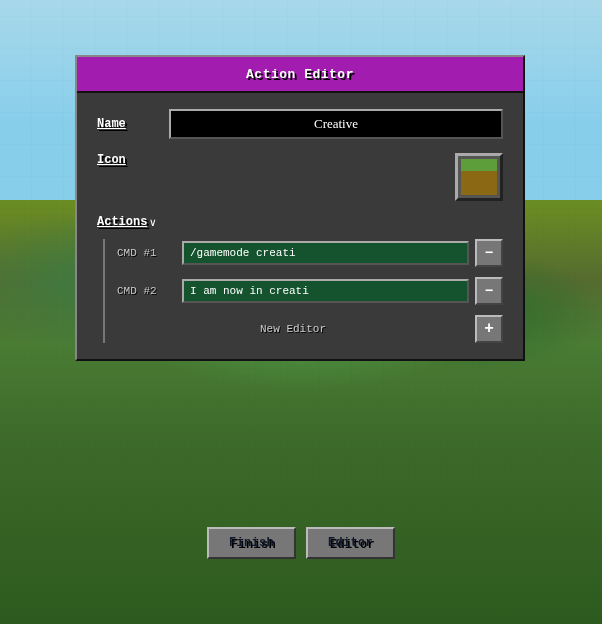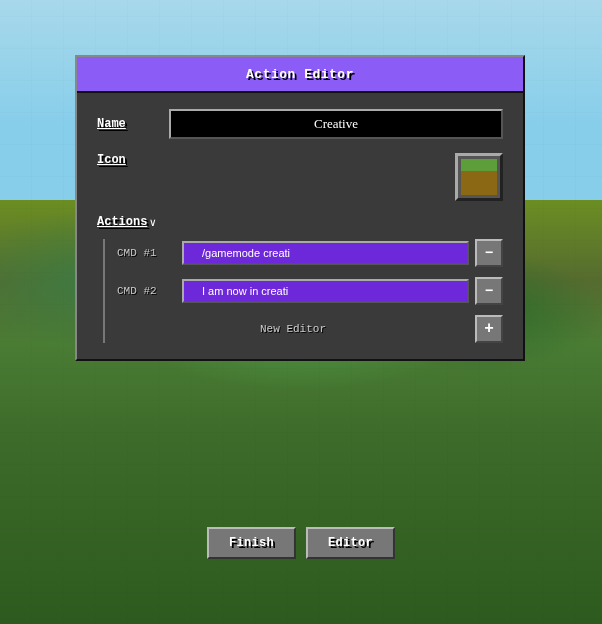--- a/index.html
+++ b/index.html
@@ -47,21 +47,21 @@
       background: #333333;
       border: 2px solid #555555;
       border-top: 2px solid #888888;
       border-left: 2px solid #888888;
       border-bottom: 2px solid #111111;
       border-right: 2px solid #111111;
       padding: 0;
     }
 
     .dialog-title-bar {
-      background: #8b5cf6;
+      background: #a21caf;
       padding: 8px 16px;
       text-align: center;
       border-bottom: 2px solid #111111;
     }
 
     .dialog-title-bar span {
       color: #ffffff;
       font-size: 13px;
       font-weight: bold;
       letter-spacing: 0.5px;
@@ -209,30 +209,30 @@
     .cmd-label {
       color: #cccccc;
       font-size: 11px;
       width: 65px;
       flex-shrink: 0;
       text-shadow: 1px 1px 0px #000000;
     }
 
     .cmd-input {
       flex: 1;
-      background: #6d28d9;
+      background: #14532d;
       border: 2px solid #888888;
       border-top: 2px solid #aaaaaa;
       border-left: 2px solid #aaaaaa;
       border-bottom: 2px solid #555555;
       border-right: 2px solid #555555;
       color: #ffffff;
-      font-family: Liberation Sans, sans-serif;
+      font-family: Liberation Mono, monospace;
       font-size: 11px;
-      padding: 4px 18px;
+      padding: 4px 6px;
       outline: none;
     }
 
     .minus-btn {
       width: 28px;
       height: 28px;
       background: #777777;
       border: 2px solid #999999;
       border-top: 2px solid #bbbbbb;
       border-left: 2px solid #bbbbbb;
@@ -293,21 +293,21 @@
       gap: 10px;
     }
 
     .mc-button {
       background: #777777;
       border: 2px solid #999999;
       border-top: 2px solid #bbbbbb;
       border-left: 2px solid #bbbbbb;
       border-bottom: 2px solid #333333;
       border-right: 2px solid #333333;
-      color: #ffffff;
+      color: #0f172a;
       font-family: 'Courier New', monospace;
       font-size: 12px;
       font-weight: bold;
       padding: 7px 20px;
       cursor: pointer;
       text-shadow: 2px 2px 0px #000000;
       letter-spacing: 0.3px;
     }
 
     

